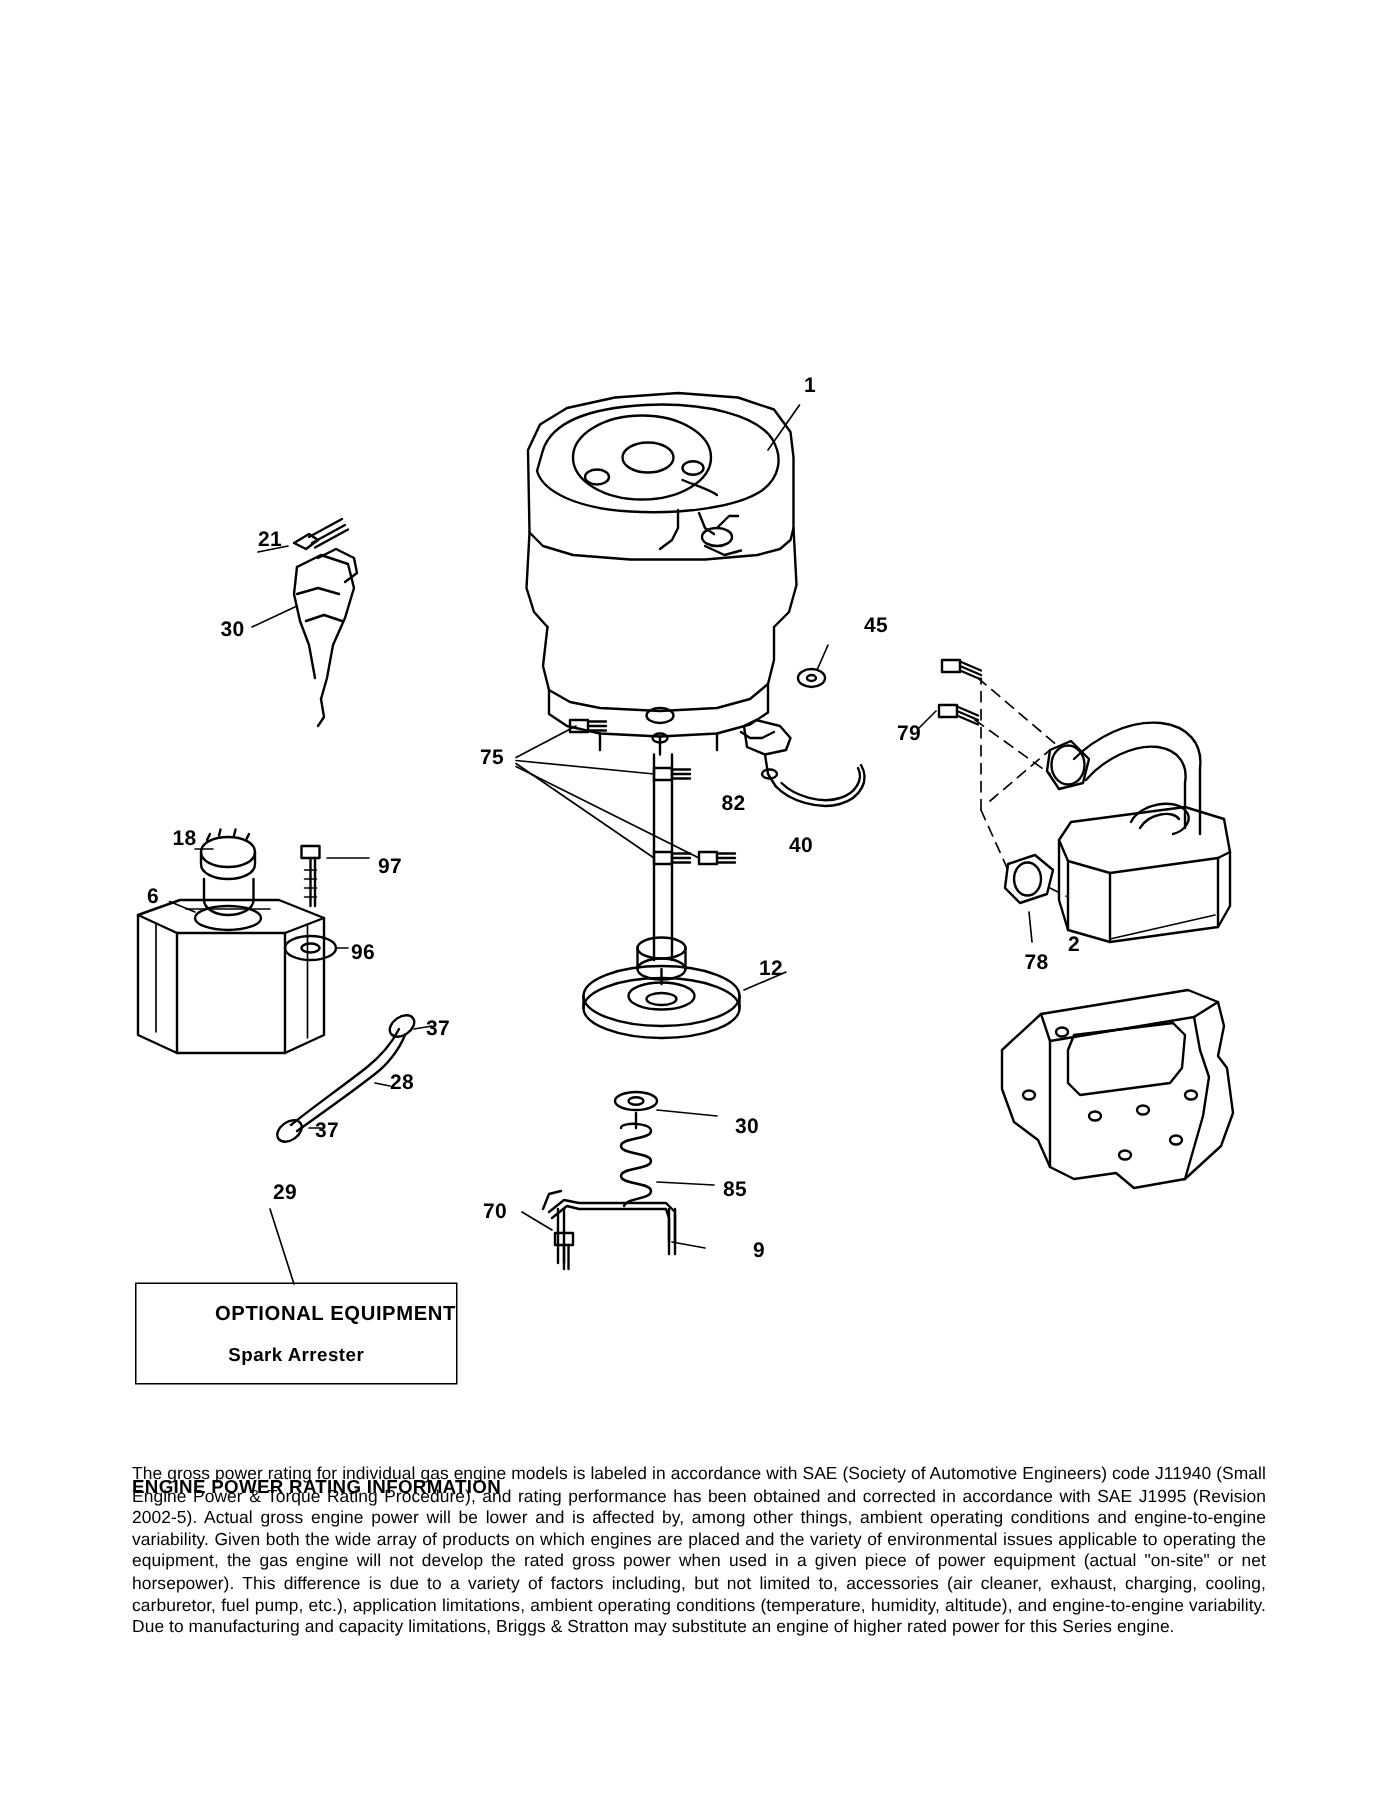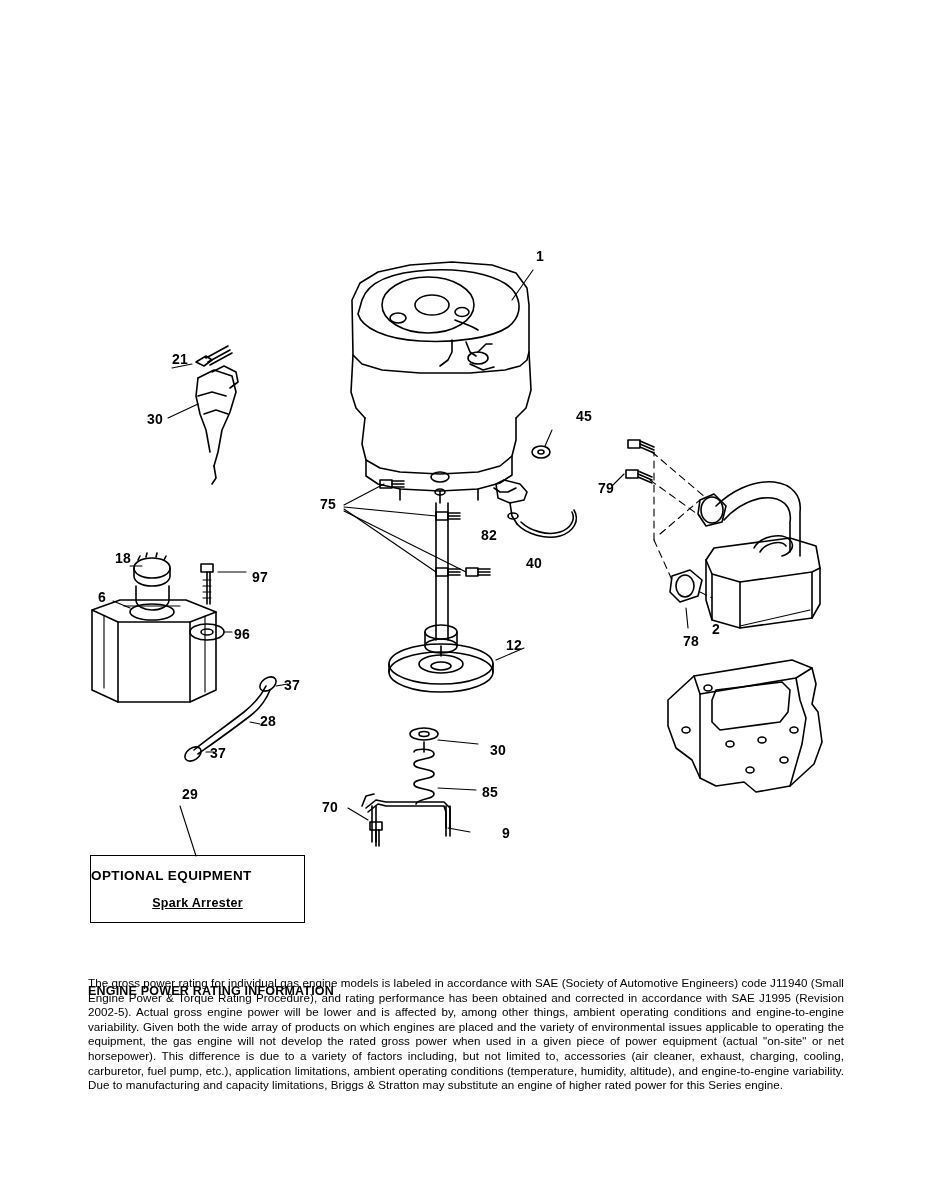--- a/index.html
+++ b/index.html
@@ -41,34 +41,33 @@
     top: 855px;
     width: 215px;
     height: 68px;
     border: 1.6px solid #000;
     box-sizing: border-box;
   }
   .optional-title {
     position: absolute;
     left: 0; right: 0;
     top: 12px;
-    text-align: left;
+    text-align: right;
     font-size: 13.5px;
     font-weight: bold;
     letter-spacing: 0.4px;
   }
   .optional-sub {
     position: absolute;
     left: 0; right: 0;
     top: 40px;
     text-align: center;
     font-size: 12.5px;
     font-weight: bold;
     letter-spacing: 0.3px;
-    text-decoration: underline;
   }
   .power-heading {
     position: absolute;
     left: 88px;
     top: 944px;
     font-size: 12.5px;
     font-weight: bold;
     letter-spacing: 0.2px;
     margin-top: 40px;
   }

